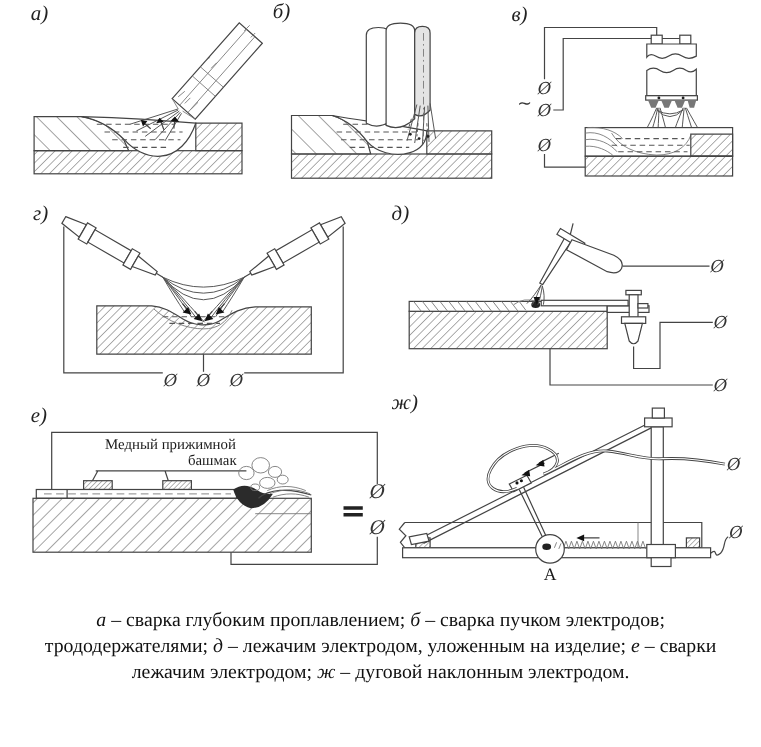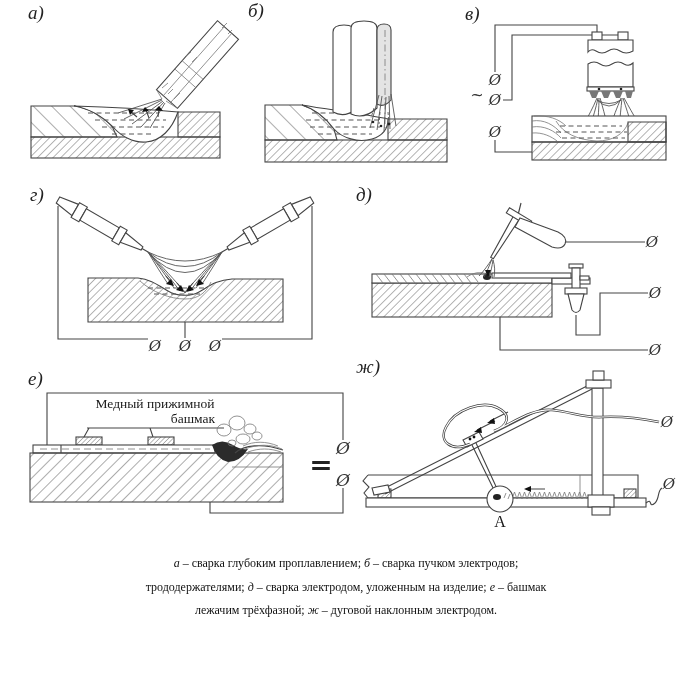--- a/index.html
+++ b/index.html
@@ -2,21 +2,21 @@
 <html><head>
 <meta charset="utf-8">
 <style>
   html,body { margin:0; padding:0; background:#fff; }
   .page { position:relative; width:692px; height:679px; background:#fff; overflow:hidden;
           font-family:"Liberation Serif", serif; }
   .fig-svg { position:absolute; left:0; top:0; }
   .plabel { position:absolute; font:italic 19px "Liberation Serif", serif; color:#222; }
   .caption { position:absolute; left:0; top:552px; width:692px; text-align:center; color:#111; }
   .cap-title { font-size:17px; margin-bottom:5px; }
-  .cap-line { font-size:12px; line-height:23.5px;font-family:Liberation Serif, serif; }
+  .cap-line { font-size:18px; line-height:23.5px;font-family:Liberation Serif, serif; }
   .it { font-style:italic; }
   
   .s1 { stroke:#444; stroke-width:1.1; }
   .ln { fill:none; stroke:#444; stroke-width:1.1; }
   .thin { fill:none; stroke:#777; stroke-width:0.8; }
   .arc { fill:none; stroke:#555; stroke-width:0.9; }
   .dsh { fill:none; stroke:#555; stroke-width:1; stroke-dasharray:5,3.5; }
   .wire { fill:none; stroke:#444; stroke-width:1.1; }
   .cable { fill:none; stroke:#444; stroke-width:2.6; }
   .cable2 { fill:none; stroke:#fff; stroke-width:1.1; }
@@ -306,17 +306,17 @@
 <div class="plabel" style="left:28px; top:2px;">а)</div>
 <div class="plabel" style="left:248px; top:0px;">б)</div>
 <div class="plabel" style="left:465px; top:3px;">в)</div>
 <div class="plabel" style="left:30px; top:184px;">г)</div>
 <div class="plabel" style="left:356px; top:184px;">д)</div>
 <div class="plabel" style="left:28px; top:368px;">е)</div>
 <div class="plabel" style="left:356px; top:356px;">ж)</div>
 
 <div class="caption">
   <div class="cap-line"><span class="it">а</span><span> – сварка глубоким проплавлением; </span><span class="it">б</span><span> – сварка пучком электродов;</span></div>
-  <div class="cap-line"><span>трододержателями; </span><span class="it">д</span><span> – сварка электродом, уложенным на изделие; </span><span class="it">е</span><span> – башмак</span></div>
-  <div class="cap-line"><span>лежачим трёхфазной; </span><span class="it">ж</span><span> – дуговой наклонным электродом.</span></div>
+  <div class="cap-line"><span>трододержателями; </span><span class="it">д</span><span> – лежачим электродом, уложенным на изделие; </span><span class="it">е</span><span> – сварки</span></div>
+  <div class="cap-line"><span>лежачим электродом; </span><span class="it">ж</span><span> – дуговой наклонным электродом.</span></div>
 </div>
 
 </div>
 
 </body></html>

